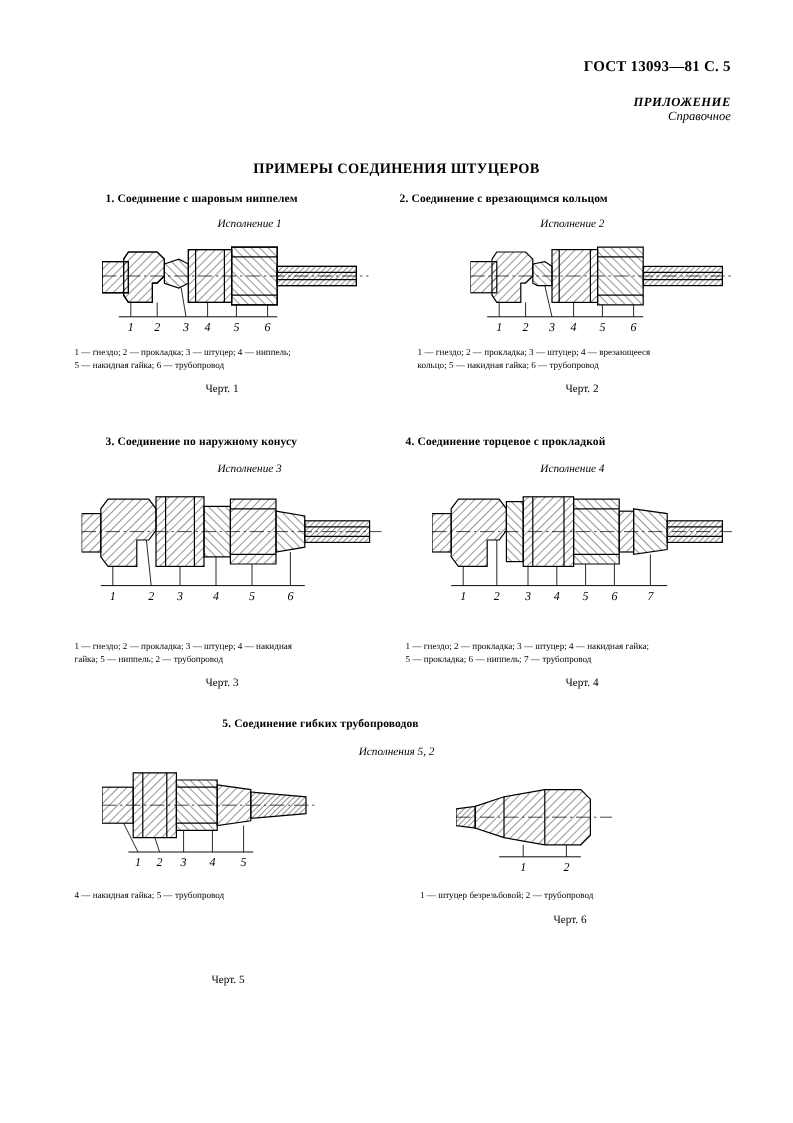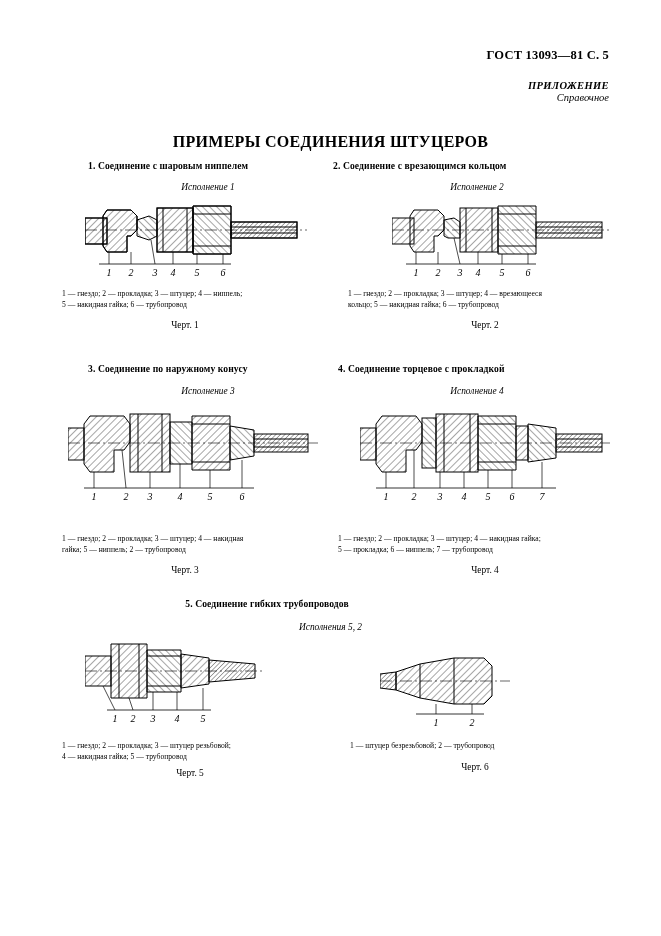--- a/index.html
+++ b/index.html
@@ -45,21 +45,21 @@
   .appendix .a2 {
     font-style: italic;
     margin-top: 1px;
   }
   .doc-title {
     position: absolute;
     top: 133px;
     left: 0;
     width: 661px;
     text-align: center;
-    font-size: 16px;
+    font-size: 12px;
     font-weight: bold;
     letter-spacing: 0.3px;
   }
   .sect-title {
     position: absolute;
     font-size: 9.6px;
     font-weight: bold;
     letter-spacing: 0.1px;
   }
   .exec {
@@ -345,23 +345,22 @@
       </g>
       <g font-family="'Liberation Serif', serif" font-size="10" font-style="italic" text-anchor="middle">
         <text x="56" y="82">1</text>
         <text x="92" y="82">2</text>
       </g>
       <line x1="36" y1="70" x2="104" y2="70" stroke="#000" stroke-width="0.8"></line>
     </svg>
   </div>
 
   <div class="legend" style="left:62px; top:740px; width:260px;">
-    <div>1 — гнездо; 2 — прокладка; 3 — штуцер резьбовой;</div>
     <div>4 — накидная гайка; 5 — трубопровод</div>
   </div>
-  <div class="figlabel" style="left:125px; top:768px; width:130px;">Черт. 5</div>
+  <div class="figlabel" style="left:125px; top:812px; width:130px;">Черт. 5</div>
 
   <div class="legend" style="left:350px; top:740px; width:260px;">
     <div>1 — штуцер безрезьбовой; 2 — трубопровод</div>
   </div>
   <div class="figlabel" style="left:410px; top:762px; width:130px;">Черт. 6</div>
 
 </div>
 
 </body></html>

